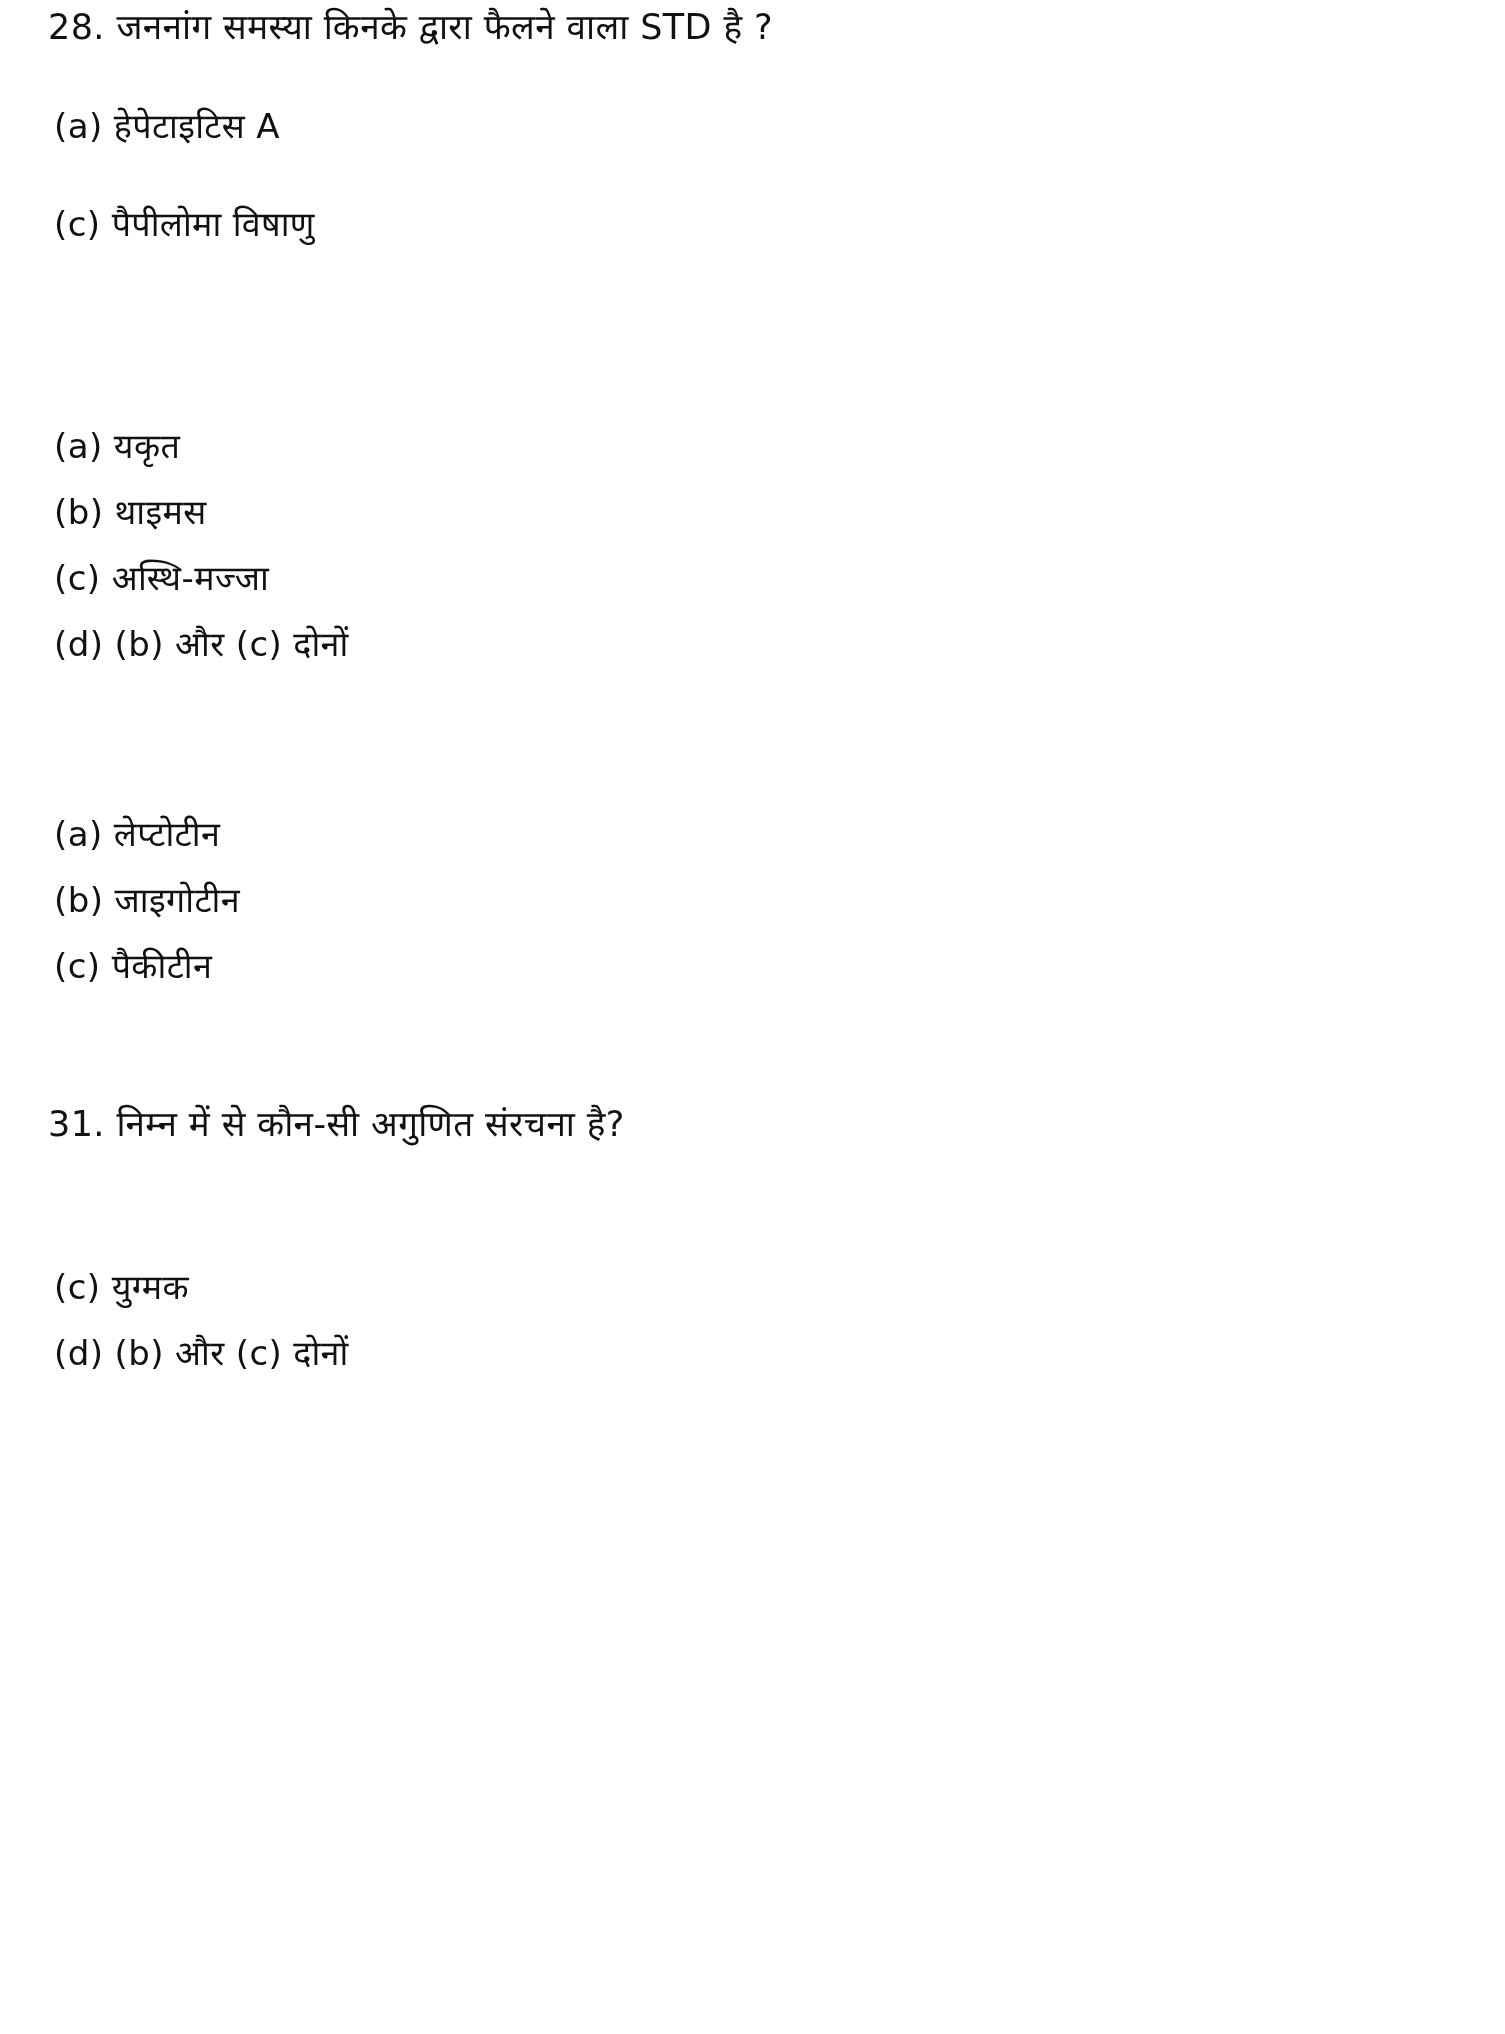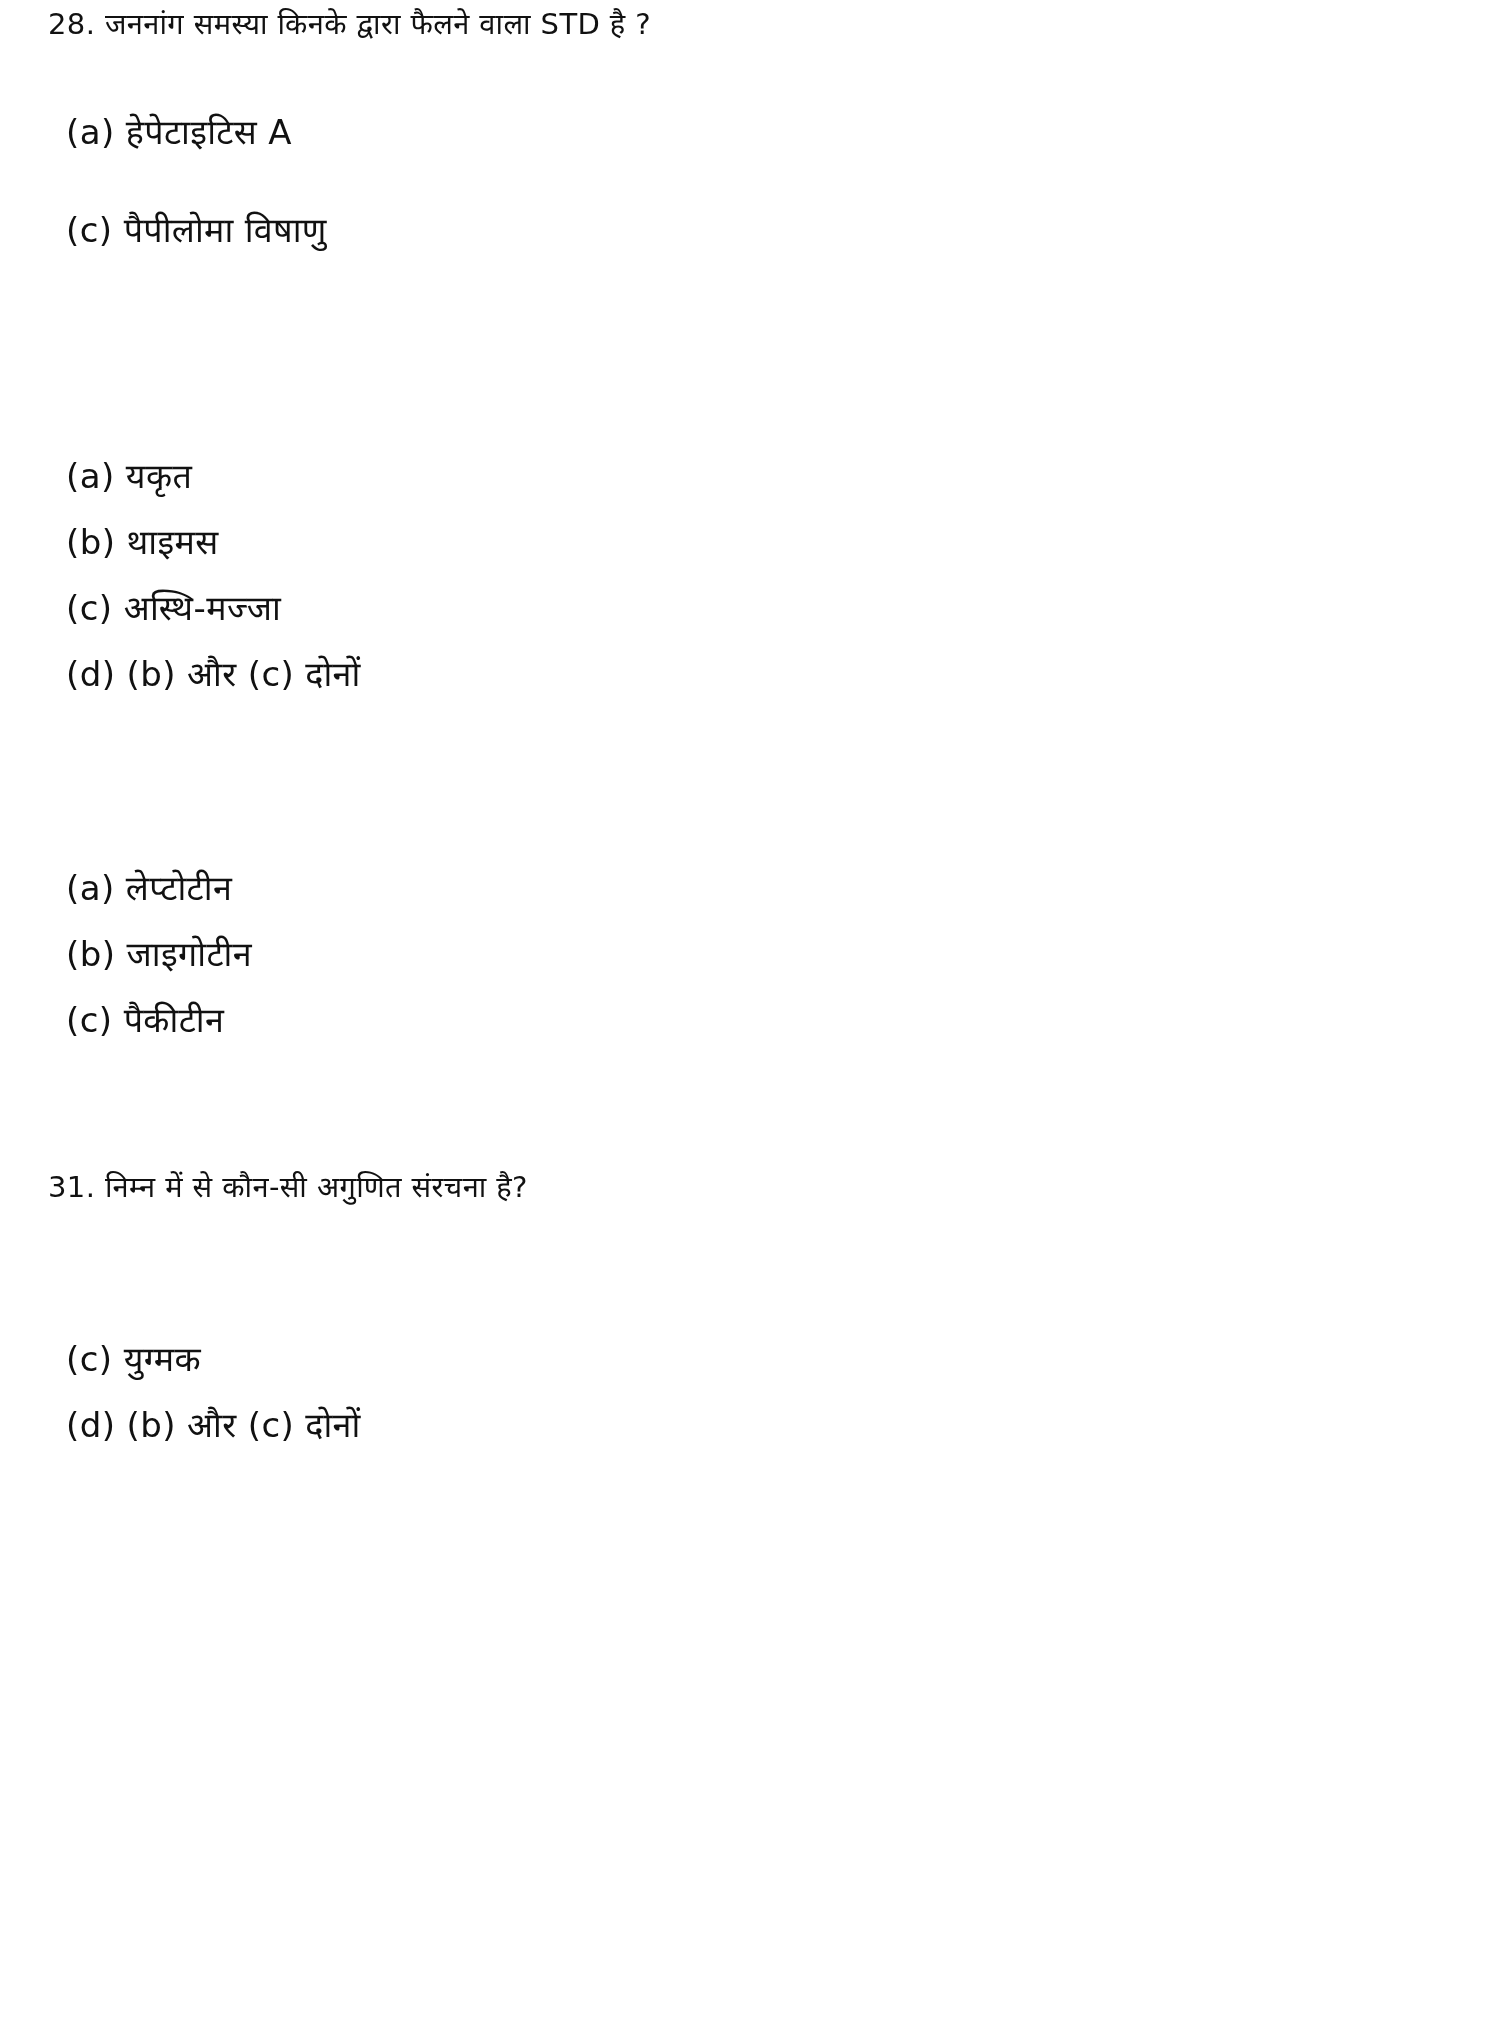--- a/index.html
+++ b/index.html
@@ -18,28 +18,28 @@
     width: 1505px;
     min-height: 2034px;
     box-sizing: border-box;
     padding: 0px 60px 0 48px;
     position: relative;
   }
   .question-block {
     margin: 0 0 0 0;
   }
   .q-text {
-    font-size: 29px;
+    font-size: 35px;
     line-height: 1.0;
     letter-spacing: 0.4px;
     padding: 0 0 0 0;
     white-space: pre-wrap;
   }
   .options {
-    margin: 12px;
+    margin: 0;
     padding: 0;
     list-style: none;
   }
   .option {
     font-size: 34px;
     line-height: 1.0;
     letter-spacing: 0.4px;
     padding-left: 6px;
     white-space: pre-wrap;
   }

